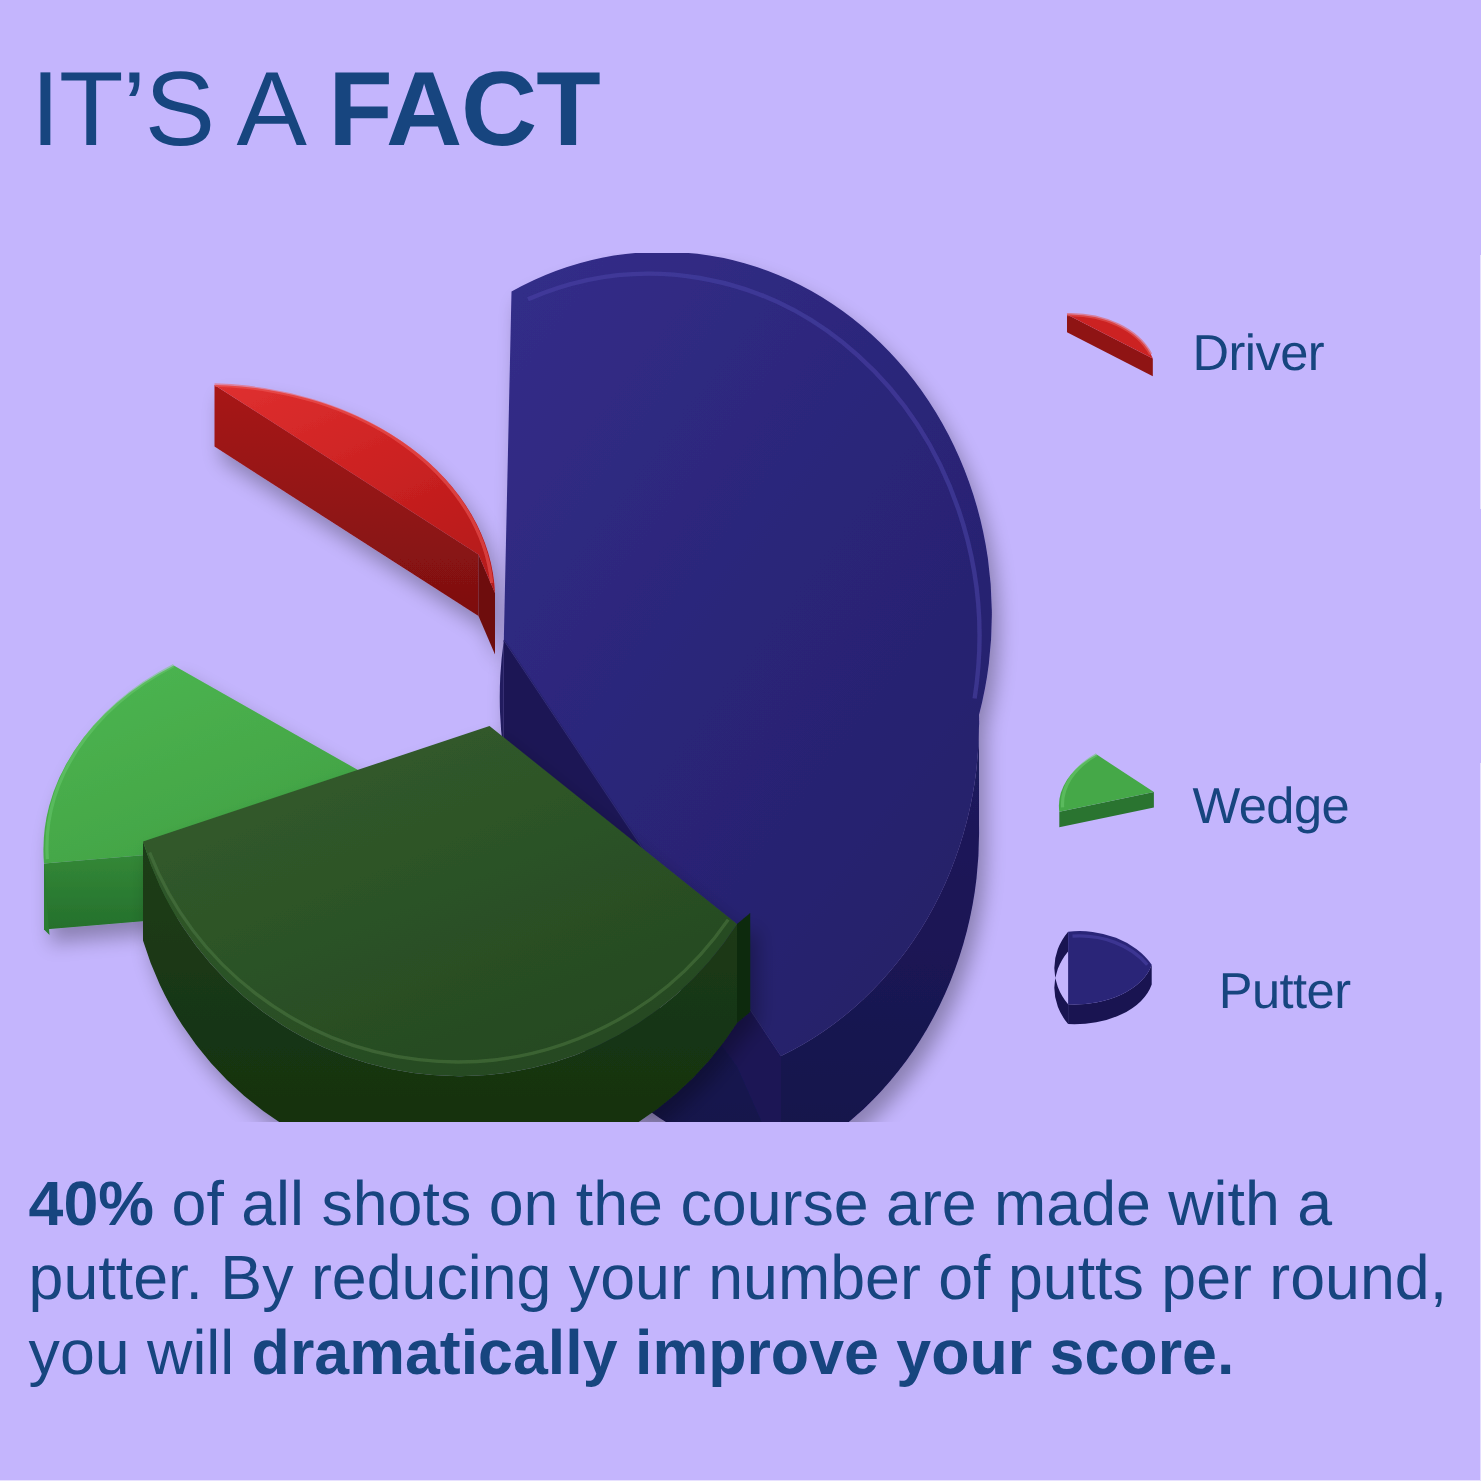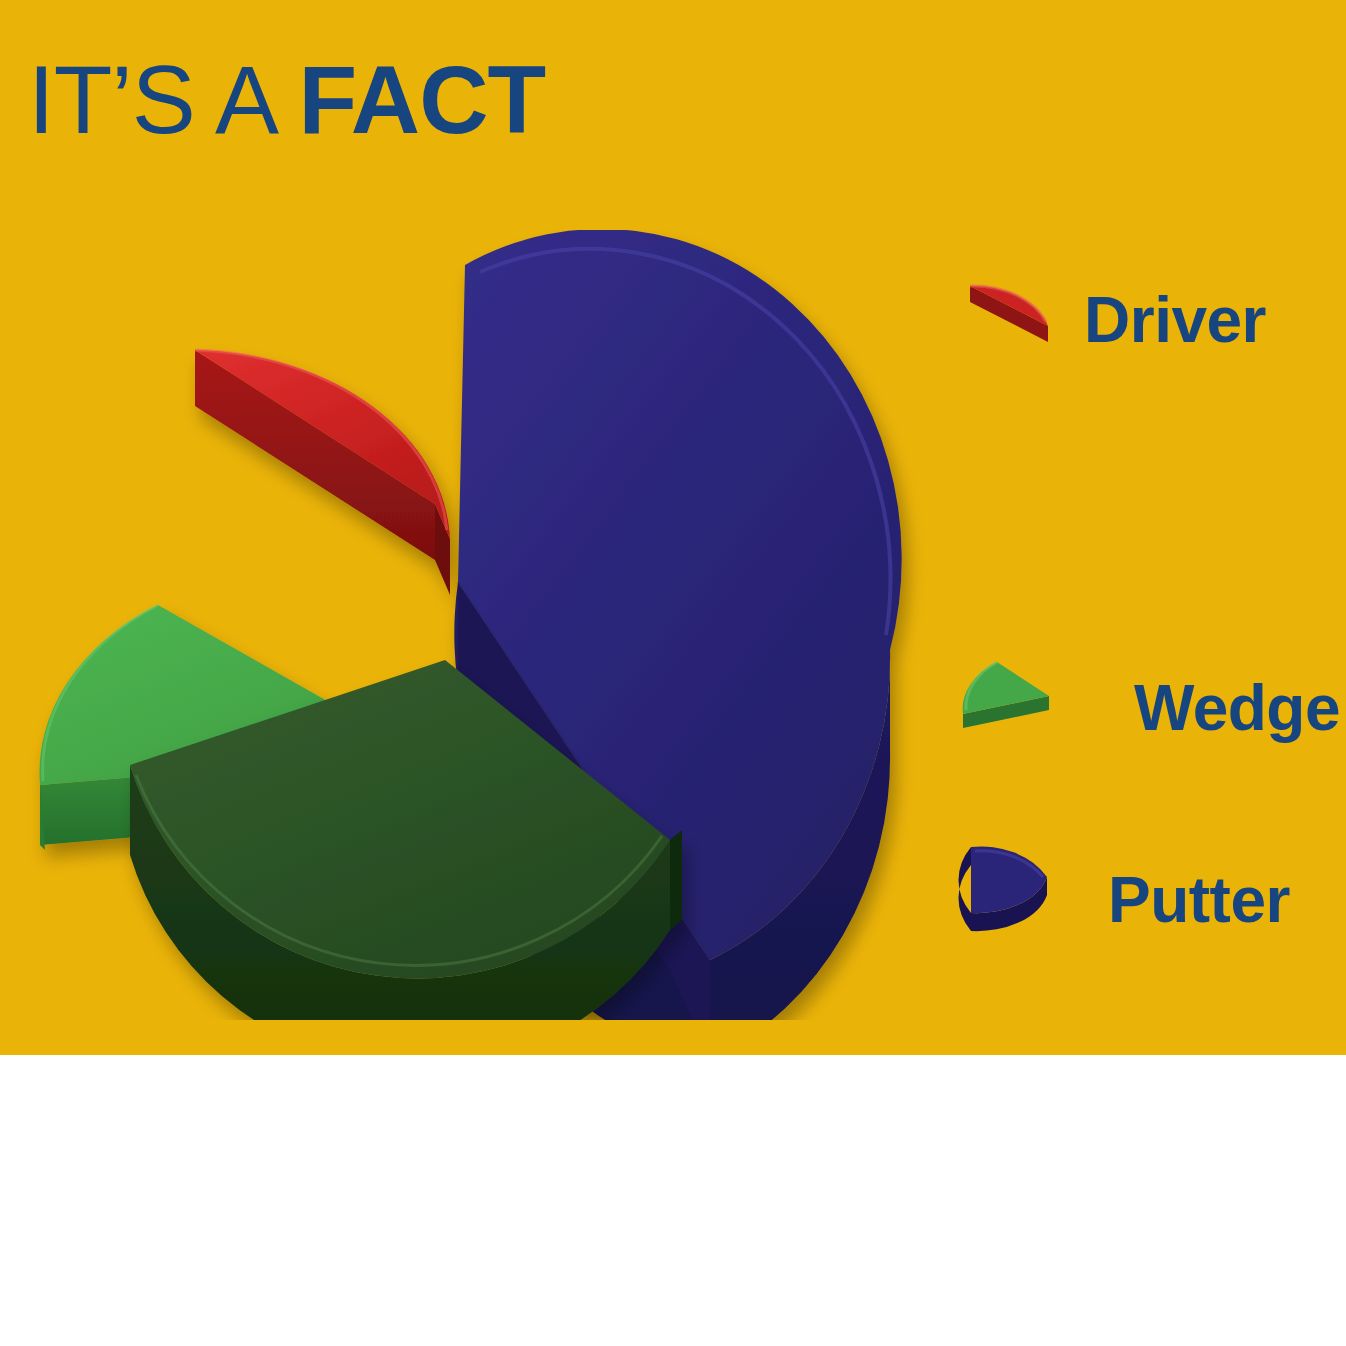--- a/index.html
+++ b/index.html
@@ -3,22 +3,22 @@
 <meta charset="utf-8">
 <style>
   html, body {
     margin: 0;
     padding: 0;
     background: #ffffff;
   }
   #page {
     position: relative;
     width: 1346px;
-    height: 1055px;
-    background: #eab308;
+    height: 1346px;
+    background: #c4b5fd;
     overflow: hidden;
     font-family: "Liberation Sans", sans-serif;
   }
 
   
   #title {
     position: absolute;
     left: 28px;
     top: 52px;
     font-size: 96px;
@@ -60,30 +60,30 @@
     width: 120px;
     height: 110px;
     flex: 0 0 120px;
     display: flex;
     align-items: center;
     justify-content: center;
   }
   .legend-swatch svg { display: block; overflow: visible; }
   .legend-label {
     margin-left: 14px;
-    font-size: 64px;
-    font-weight: 700;
+    font-size: 46px;
+    font-weight: 400;
     color: #17457f;
     letter-spacing: -0.5px;
     white-space: nowrap;
     margin-top: 20px;
   }
   #legend-row-0 { top: 0px; }
   #legend-row-1 { top: 192px; }
-  #legend-row-2 { top: 388px; justify-content: space-between; }
+  #legend-row-2 { top: 412px; }
   #legend-row-3 { top: 580px; gap: 24px; }
 
   
   #caption {
     position: absolute;
     left: 26px;
     top: 1062px;
     width: 1300px;
     font-size: 57px;
     line-height: 1.18;
@@ -254,14 +254,17 @@
           <path d="M14 78 L14 96 A 72 46 0 0 0 90 60 L90 42 A 72 46 0 0 1 14 78 Z" fill="#191451"></path>
           <path d="M14 12 A 76 62 0 0 1 90 42 A 72 46 0 0 1 14 78 Z" fill="#2a2578"></path>
           <path d="M18 16 A 74 58 0 0 1 86 42" fill="none" stroke="#4a43a8" stroke-width="3" opacity="0.55"></path>
         </svg>
       </div>
       <div class="legend-label">Putter</div>
     </div>
 
   </div>
 
+  <div id="caption">
+    <b>40%</b><span> of all shots on the course are made with a putter. By reducing your number of putts per round, you will </span><b>dramatically improve your score.</b>
+  </div>
 
 </div>
 
 </body></html>

